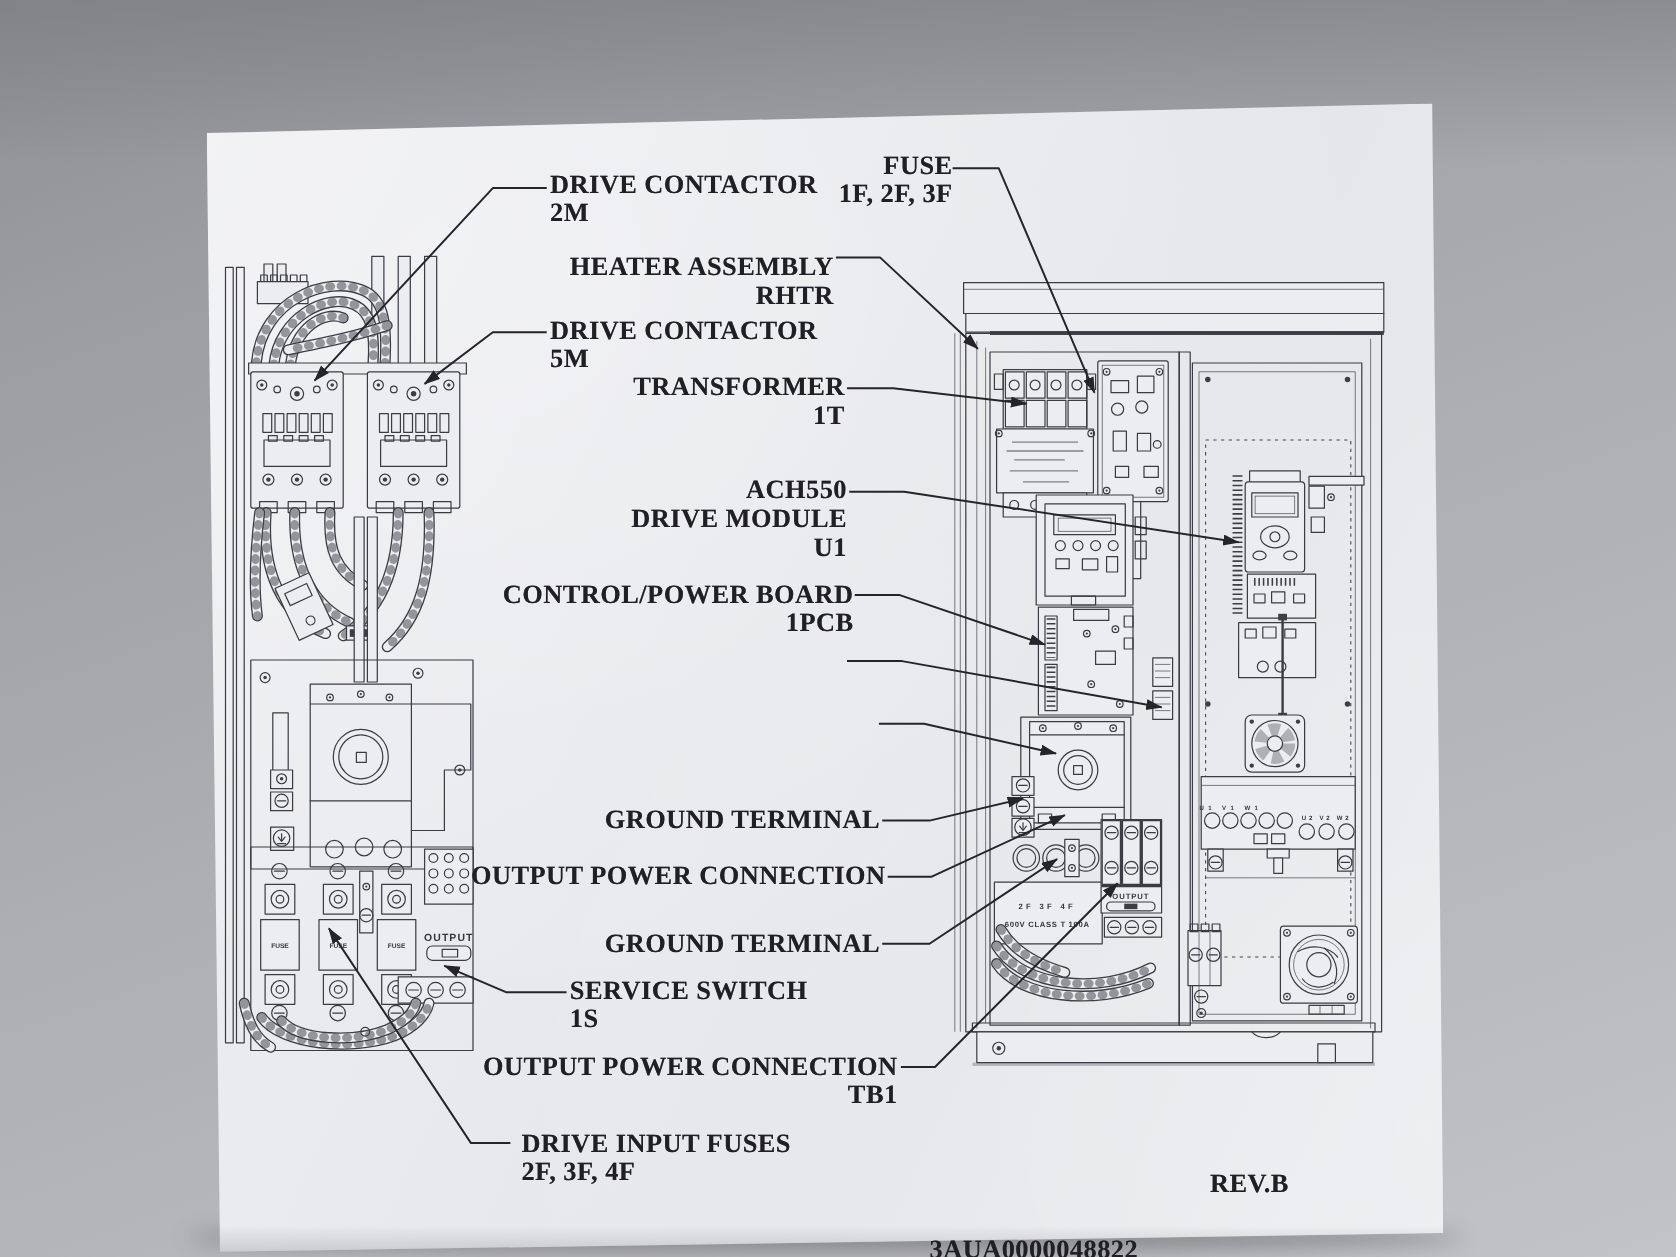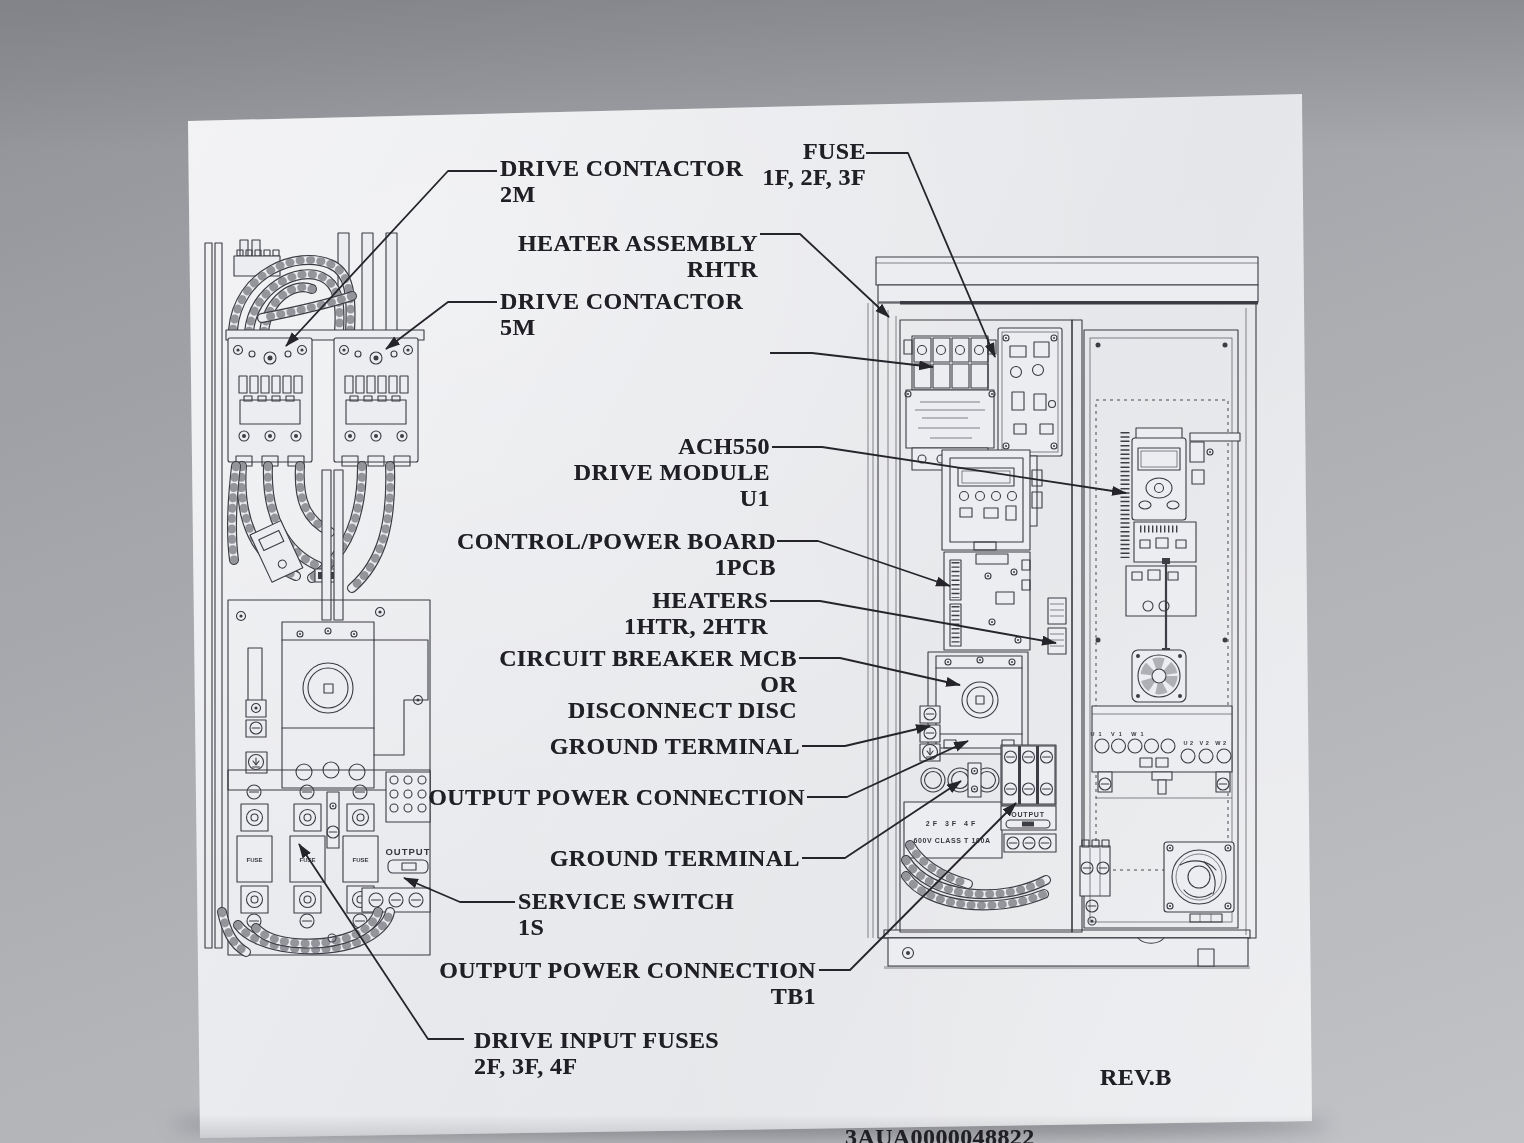--- a/index.html
+++ b/index.html
@@ -596,38 +596,33 @@
     <div>1F, 2F, 3F</div>
   </div>
   <div class="lbl r" style="right:766px;top:230px">
     <div>HEATER ASSEMBLY</div>
     <div>RHTR</div>
   </div>
   <div class="lbl" style="left:500px;top:288px">
     <div>DRIVE CONTACTOR</div>
     <div>5M</div>
   </div>
+  <div class="lbl r" style="right:756px;top:339px">
+    <div>TRANSFORMER</div>
+    <div>1T</div>
+  </div>
   <div class="lbl r" style="right:754px;top:433px">
     <div>ACH550</div>
     <div>DRIVE MODULE</div>
     <div>U1</div>
   </div>
   <div class="lbl r" style="right:748px;top:528px">
     <div>CONTROL/POWER BOARD</div>
     <div>1PCB</div>
   </div>
-  <div class="lbl r" style="right:756px;top:587px">
-    <div>HEATERS</div>
-    <div>1HTR, 2HTR</div>
-  </div>
-  <div class="lbl r" style="right:727px;top:645px">
-    <div>CIRCUIT BREAKER MCB</div>
-    <div>OR</div>
-    <div>DISCONNECT DISC</div>
-  </div>
   <div class="lbl r" style="right:724px;top:733px">
     <div>GROUND TERMINAL</div>
   </div>
   <div class="lbl r" style="right:719px;top:784px">
     <div>OUTPUT POWER CONNECTION</div>
   </div>
   <div class="lbl r" style="right:724px;top:845px">
     <div>GROUND TERMINAL</div>
   </div>
   <div class="lbl" style="left:518px;top:888px">

